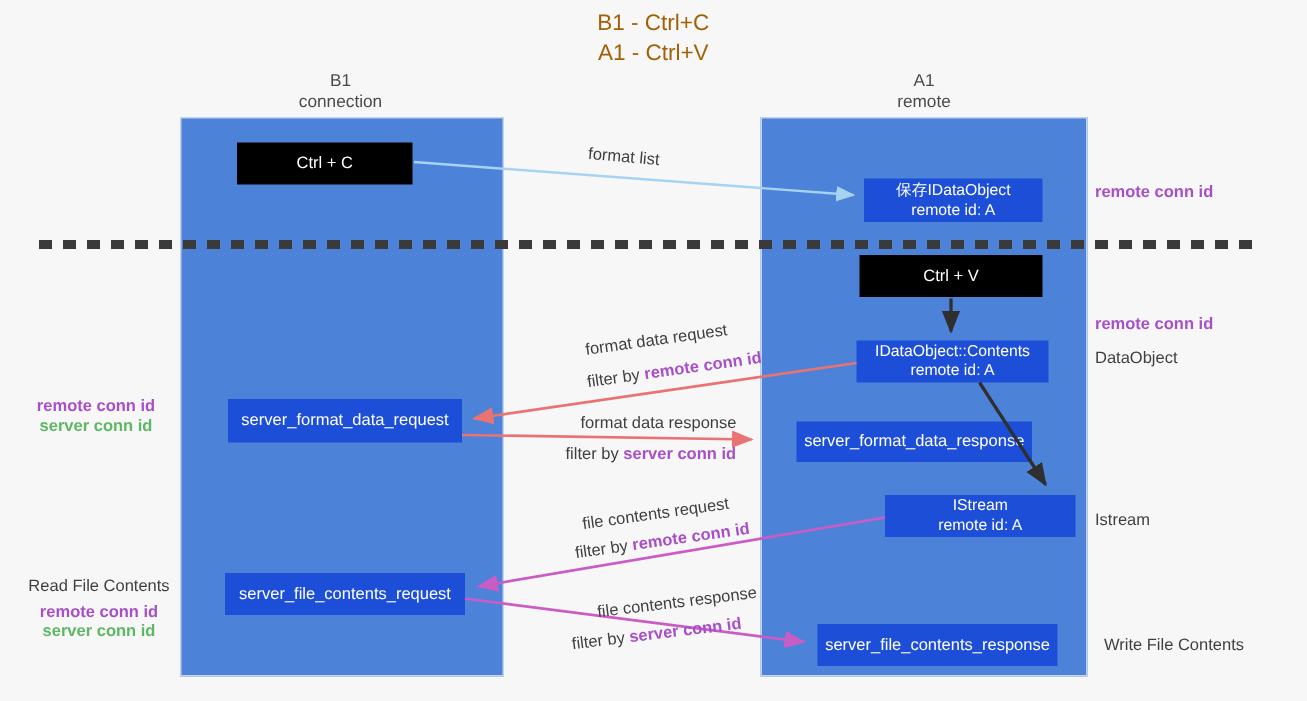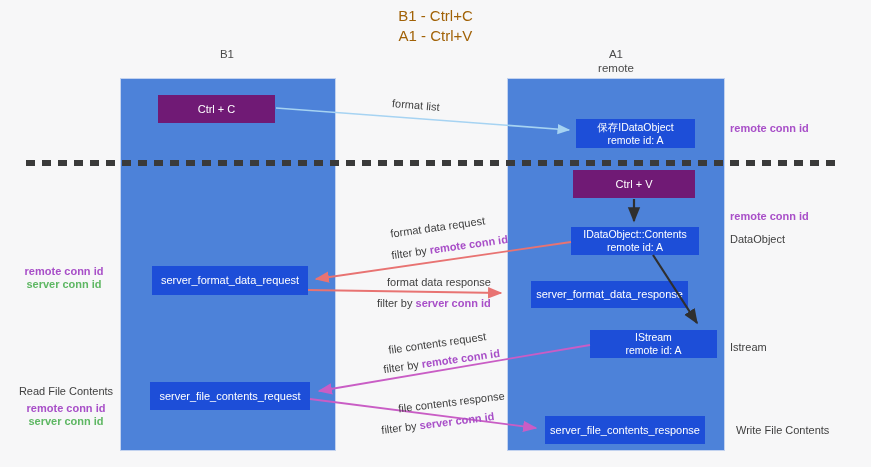--- a/index.html
+++ b/index.html
@@ -20,21 +20,21 @@
   }
   .col{
     top:78px;height:373px;background:#4d82d9;
     border:1px solid #c2d2ef;box-sizing:border-box;
   }
   .box{
     box-sizing:border-box;color:#fff;text-align:center;
     display:flex;flex-direction:column;justify-content:center;
     font-size:11px;line-height:13px;z-index:4;
   }
-  .green{background:#701a75;}
+  .green{background:#000000;}
   .orange{background:#1d4ed8;}
   .box .l2{font-size:10.5px;}
   .dashline{
     left:26px;top:160px;width:812px;height:6px;z-index:6;
     background:repeating-linear-gradient(to right,#3a3a3a 0 9px,transparent 9px 16px);
   }
   svg.arrows{left:0;top:0;z-index:5;pointer-events:none;}
   .lbl{font-size:11px;line-height:13px;white-space:nowrap;z-index:7;color:#3f3f3f;}
   .purple{color:#a84fc8;font-weight:bold;}
   .greentxt{color:#5eb763;font-weight:bold;}
@@ -45,20 +45,21 @@
 </head>
 <body>
 
 <div class="abs title">
   <div>B1 - Ctrl+C</div>
   <div>A1 - Ctrl+V</div>
 </div>
 
 <div class="abs col-header" style="left:157px;">
   <div>B1</div>
+  <div>connection</div>
 </div>
 <div class="abs col-header" style="left:546px;">
   <div>A1</div>
   <div>remote</div>
 </div>
 
 <div class="abs col" style="left:120px;width:216px;"></div>
 <div class="abs col" style="left:507px;width:218px;"></div>
 
 <div class="abs dashline"></div>

